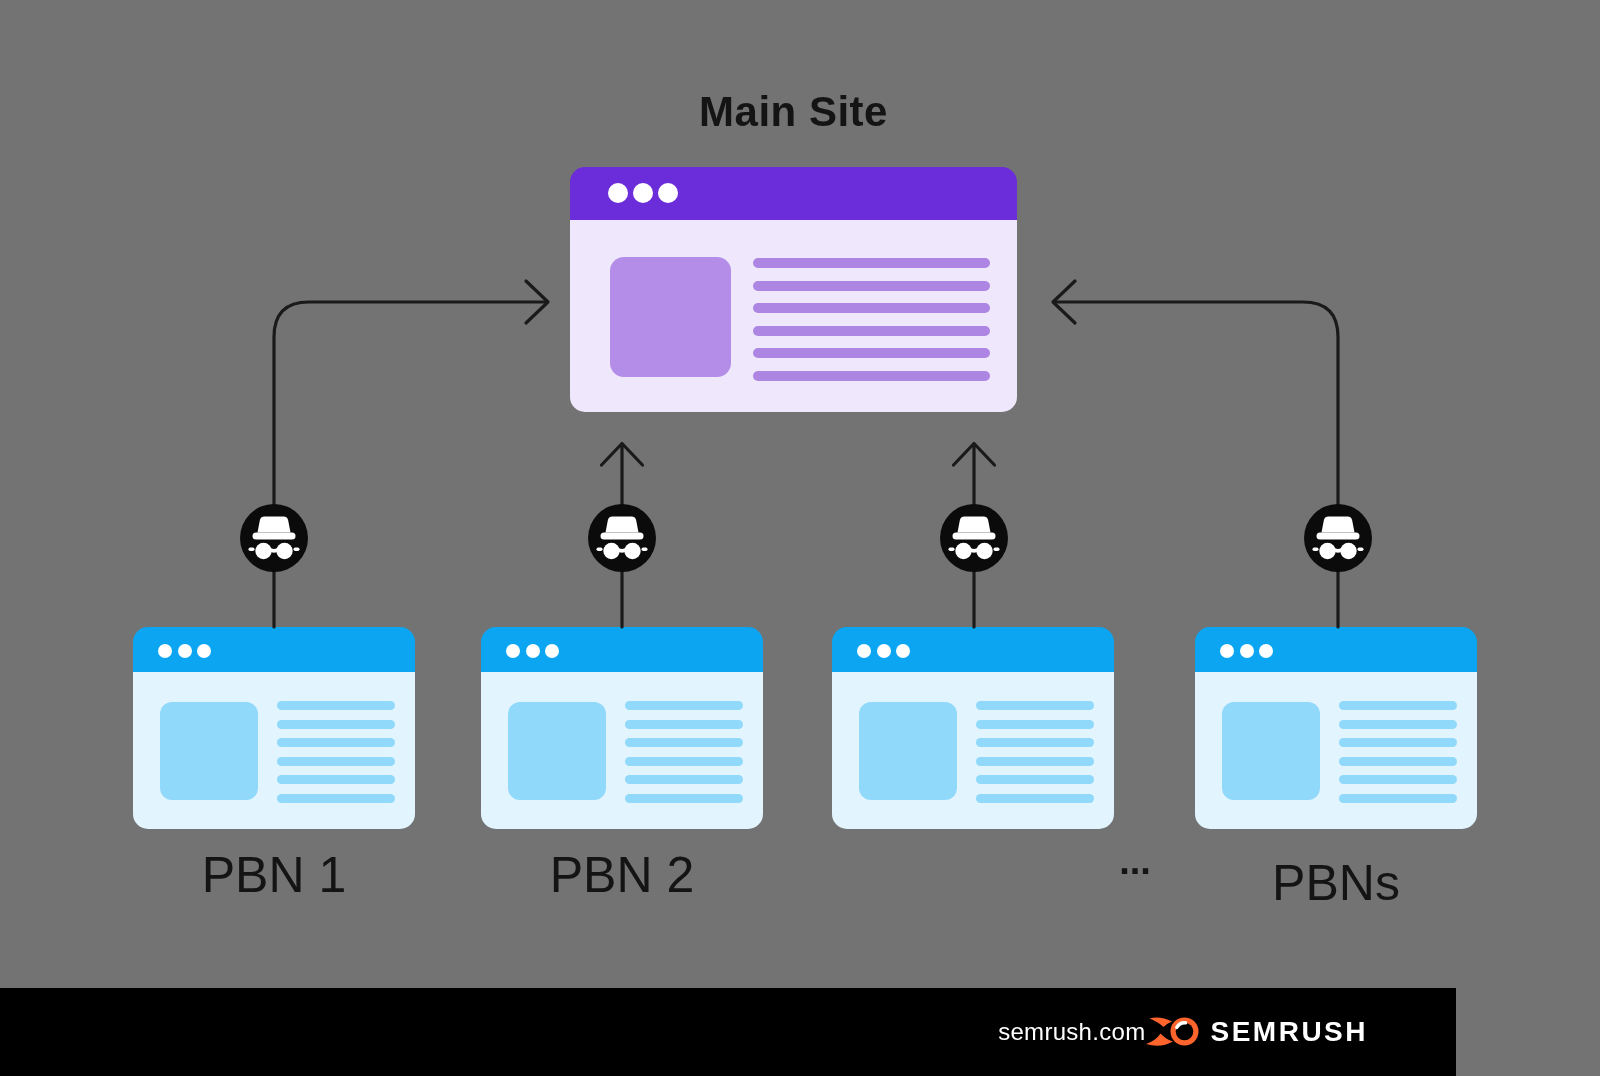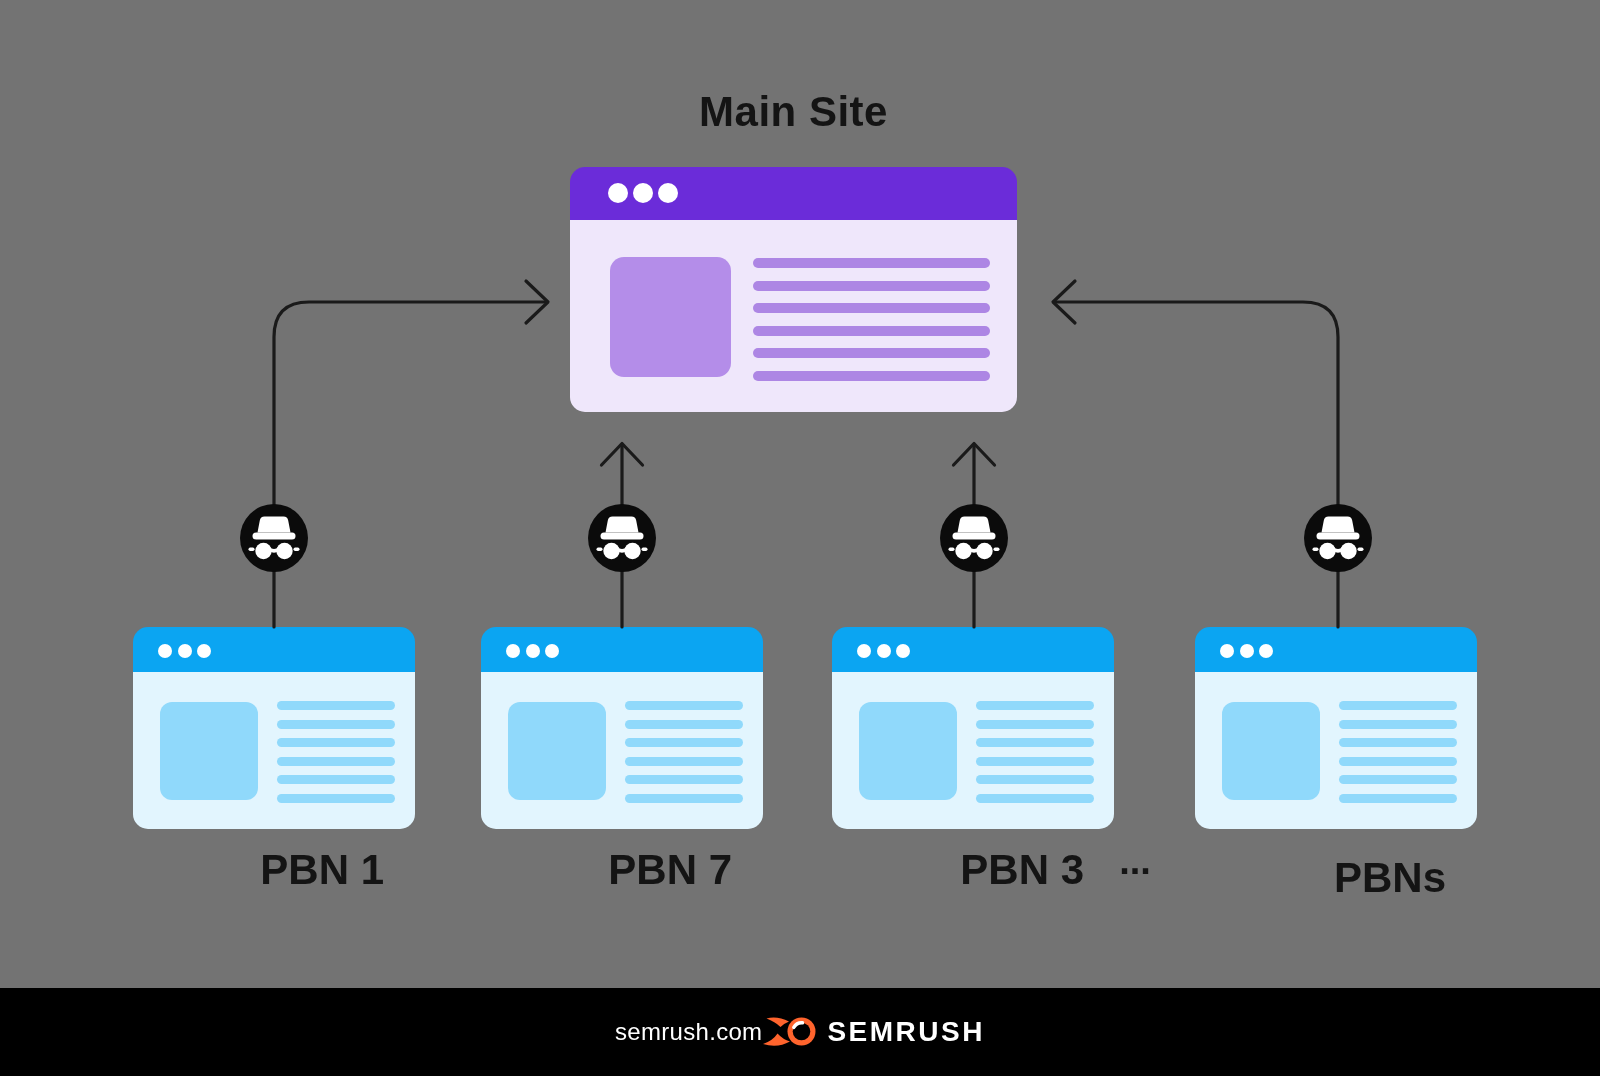--- a/index.html
+++ b/index.html
@@ -34,33 +34,33 @@
   .pbn-card .bod{position:relative;height:157px;background:var(--pbn-body);}
   .pbn-card .block{position:absolute;left:27px;top:30px;width:98px;height:98px;
                    border-radius:12px;background:var(--pbn-accent);}
   .pbn-card .lines{position:absolute;left:144px;top:29px;width:118px;
                    display:flex;flex-direction:column;gap:9.6px;}
   .pbn-card .stripe{height:9px;border-radius:4.5px;background:var(--pbn-accent);}
 
   #pbn1{left:133px;} #pbn2{left:481px;} #pbn3{left:832px;} #pbn4{left:1195px;}
 
   
-  .pbn-label{position:absolute;top:846px;width:220px;text-align:right;
-             font-size:42px;font-weight:700;color:#141414;}
+  .pbn-label{position:absolute;top:846px;width:220px;text-align:center;
+             font-size:50px;font-weight:400;color:#141414;}
   #lab1{left:164px;} #lab2{left:512px;} #lab3{left:864px;} #lab4{left:1226px;margin-top:8px;}
   .ellipsis{position:absolute;top:840px;left:1085px;width:100px;text-align:center;
             font-size:38px;font-weight:700;color:#141414;}
 
   
   #overlay{position:absolute;left:0;top:0;width:1600px;height:1076px;pointer-events:none;}
 
   
-  .footer{position:absolute;left:0;top:988px;width:1600px;height:88px;
+  .footer{position:absolute;left:0;top:988px;width:1456px;height:88px;
           background:var(--footer-bg);display:flex;align-items:center;
-          justify-content:center;box-sizing:border-box;padding:0 88px;}
+          justify-content:flex-end;box-sizing:border-box;padding:0 88px;}
   .footer-url{color:#fff;font-size:24px;font-weight:400;letter-spacing:.3px;}
   .brand{display:flex;align-items:center;gap:9px;}
   .brand-text{color:#fff;font-size:28px;font-weight:700;letter-spacing:2.5px;}
 </style>
 </head>
 <body>
 
 <div id="stage" style="--main-header: #6b2cd9; --main-body: #efe7fb; --main-accent: #b48de9; --main-accent2: #ad86e4; --pbn-header: #0ba5f2; --pbn-body: #e2f5fe; --pbn-accent: #90d9fb; --connector: #1a1a1a; --footer-bg: #000000; --brand-orange: #ff642d;">
 
   <div class="main-title">Main Site</div>
@@ -164,22 +164,21 @@
           <div class="stripe"></div>
           <div class="stripe"></div>
           <div class="stripe"></div>
           <div class="stripe"></div>
           <div class="stripe"></div>
         </div>
     </div>
   </div>
 
   <div class="pbn-label" id="lab1">PBN 1</div>
-  <div class="pbn-label" id="lab2">PBN 7</div>
-  <div class="pbn-label" id="lab3">PBN 3</div>
+  <div class="pbn-label" id="lab2">PBN 2</div>
   <div class="pbn-label" id="lab4">PBNs</div>
   <div class="ellipsis">...</div>
 
   <svg id="overlay" viewBox="0 0 1600 1076" xmlns="http://www.w3.org/2000/svg">
     <defs>
       <g id="incognito">
         <circle r="34" fill="#0b0b0b"></circle>
         <path d="M -9.5 -21.5 L 9.5 -21.5 Q 13.5 -21.5 14.2 -17.5 L 16.5 -5.5 L -16.5 -5.5 L -14.2 -17.5 Q -13.5 -21.5 -9.5 -21.5 Z" fill="#fff"></path>
         <rect x="-21.5" y="-5.5" width="43" height="7" rx="3.5" fill="#fff"></rect>
         <circle cx="-10.5" cy="13" r="8.2" fill="#fff"></circle>

